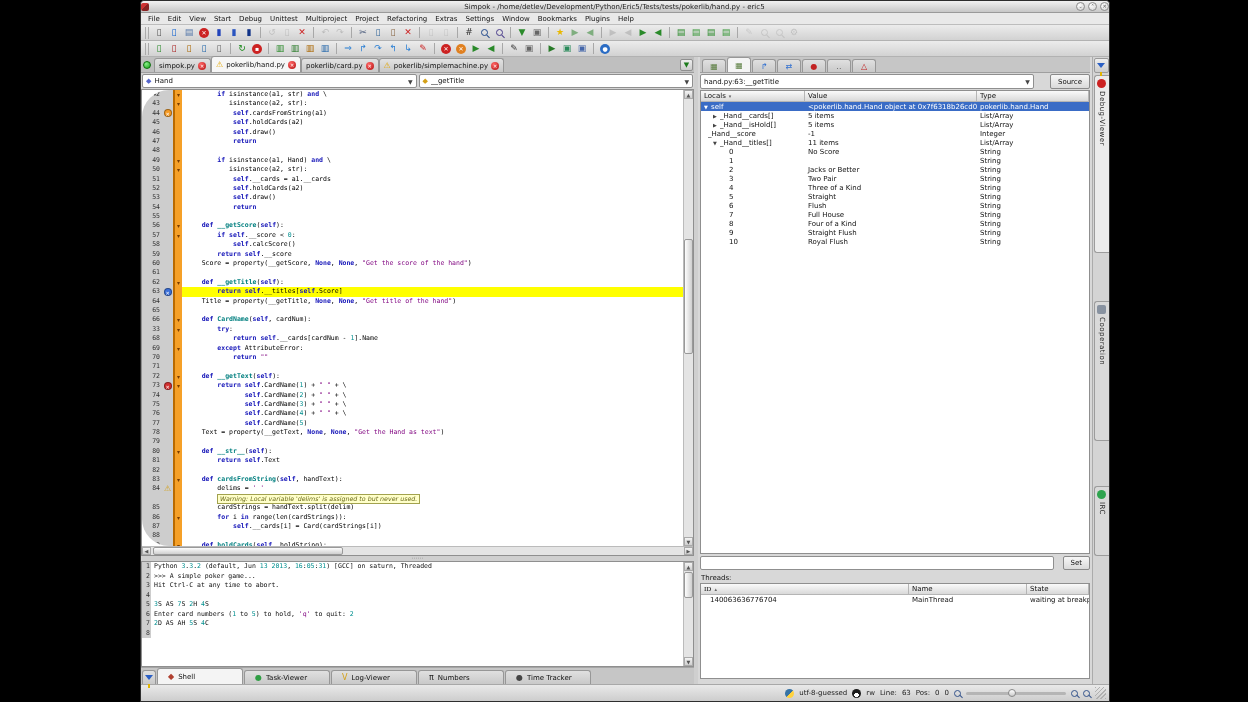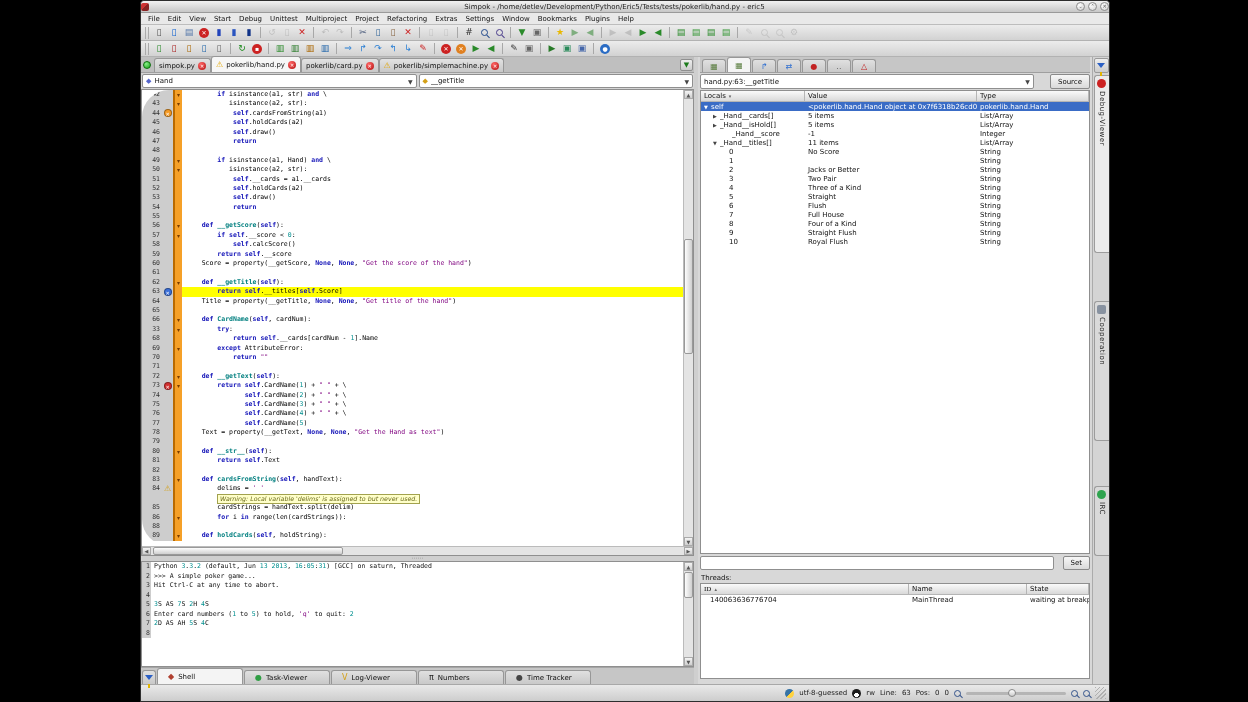--- a/index.html
+++ b/index.html
@@ -646,20 +646,26 @@
                 <span class="fold"></span>
                 <span class="tx">        cardStrings = handText.split(delim)</span>
               </div>
               <div class="cl">
                 <span class="ln">86</span>
                 <span class="mk"></span>
                 <span class="fold">▾</span>
                 <span class="tx">        <span class="k">for</span> i <span class="k">in</span> range(len(cardStrings)):</span>
               </div>
               <div class="cl">
+                <span class="ln">87</span>
+                <span class="mk"></span>
+                <span class="fold"></span>
+                <span class="tx">            <span class="k">self</span>.__cards[i] = Card(cardStrings[i])</span>
+              </div>
+              <div class="cl">
                 <span class="ln">88</span>
                 <span class="mk"></span>
                 <span class="fold"></span>
                 <span class="tx"></span>
               </div>
               <div class="cl">
                 <span class="ln">89</span>
                 <span class="mk"></span>
                 <span class="fold">▾</span>
                 <span class="tx">    <span class="k">def</span> <span class="f">holdCards</span>(<span class="k">self</span>, holdString):</span>
@@ -792,21 +798,21 @@
               <span class="gc" style="width: 104px; padding-left: 12px;"><span class="exp">▶</span>_Hand__cards[]</span>
               <span class="gc" style="width: 172px;">5 items</span>
               <span class="gc" style="flex: 1 1 0%;">List/Array</span>
             </div>
             <div class="grow">
               <span class="gc" style="width: 104px; padding-left: 12px;"><span class="exp">▶</span>_Hand__isHold[]</span>
               <span class="gc" style="width: 172px;">5 items</span>
               <span class="gc" style="flex: 1 1 0%;">List/Array</span>
             </div>
             <div class="grow">
-              <span class="gc" style="width: 104px; padding-left: 24px;"><span class="exp"></span>_Hand__score</span>
+              <span class="gc" style="width: 104px; padding-left: 0;"><span class="exp"></span>_Hand__score</span>
               <span class="gc" style="width: 172px;">-1</span>
               <span class="gc" style="flex: 1 1 0%;">Integer</span>
             </div>
             <div class="grow">
               <span class="gc" style="width: 104px; padding-left: 12px;"><span class="exp">▼</span>_Hand__titles[]</span>
               <span class="gc" style="width: 172px;">11 items</span>
               <span class="gc" style="flex: 1 1 0%;">List/Array</span>
             </div>
             <div class="grow">
               <span class="gc" style="width: 104px; padding-left: 21px;"><span class="exp"></span>0</span>

